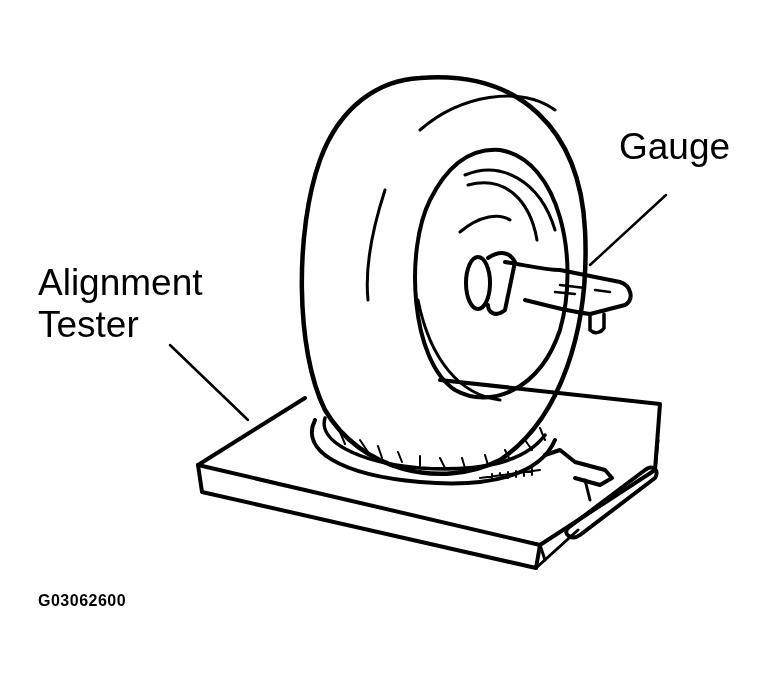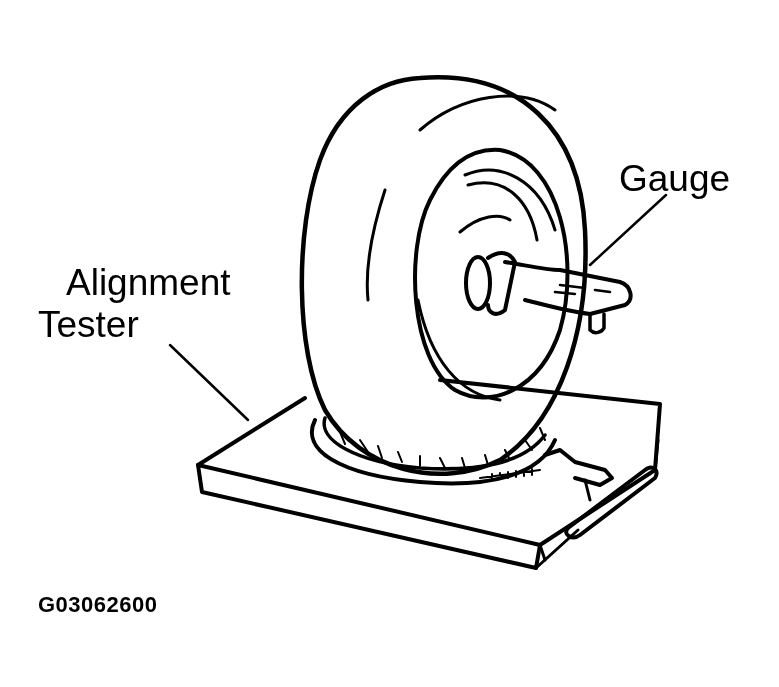--- a/index.html
+++ b/index.html
@@ -1,18 +1,18 @@
 <!DOCTYPE html>
 <html><head>
 <meta charset="utf-8">
 <style>
   html, body { margin: 0; padding: 0; background: #ffffff; }
   body { width: 779px; height: 687px; position: relative; overflow: hidden; font-family: "Liberation Sans", sans-serif; }
   .label { position: absolute; color: #000; font-family: "Liberation Sans", sans-serif; font-size: 37px; line-height: 1; white-space: nowrap; }
-  .fig-id { position: absolute; color: #000; font-family: "Liberation Sans", sans-serif; font-size: 22px; font-weight: bold; letter-spacing: 0.5px; }
+  .fig-id { position: absolute; color: #000; font-family: "Liberation Sans", sans-serif; font-size: 16px; font-weight: bold; letter-spacing: 0.5px; }
   svg { position: absolute; left: 0; top: 0; }
   .k { stroke: #000; fill: none; stroke-linecap: round; stroke-linejoin: round; }
 </style>
 </head>
 <body>
 
 <svg width="779" height="687" viewBox="0 0 779 687">
 
   <g>
 
@@ -55,16 +55,16 @@
   <g>
     <path class="k" stroke-width="4" d="M545,455 L560,450 L575,462 L605,470 L612,478 L600,485 L575,478"></path>
     <path class="k" stroke-width="4" d="M568,528 L645,470 C652,464 660,470 655,478 L580,535 C572,541 562,534 568,528 Z"></path>
     <path class="k" stroke-width="3" d="M585,480 L590,500"></path>
   </g>
 
   <path class="k" stroke-width="2.5" d="M666,195 L590,265"></path>
   <path class="k" stroke-width="2.5" d="M170,345 L248,420"></path>
 </svg>
 
-<div class="label" style="left:619px; top:160px;">Gauge</div>
-<div class="label" style="left:38px; top:264px;margin-left:28px;">Alignment</div>
+<div class="label" style="left:619px; top:128px;">Gauge</div>
+<div class="label" style="left:38px; top:264px;">Alignment</div>
 <div class="label" style="left:38px; top:306px;">Tester</div>
 <div class="fig-id" style="left:38px; top:592px;">G03062600</div>
 
 </body></html>

